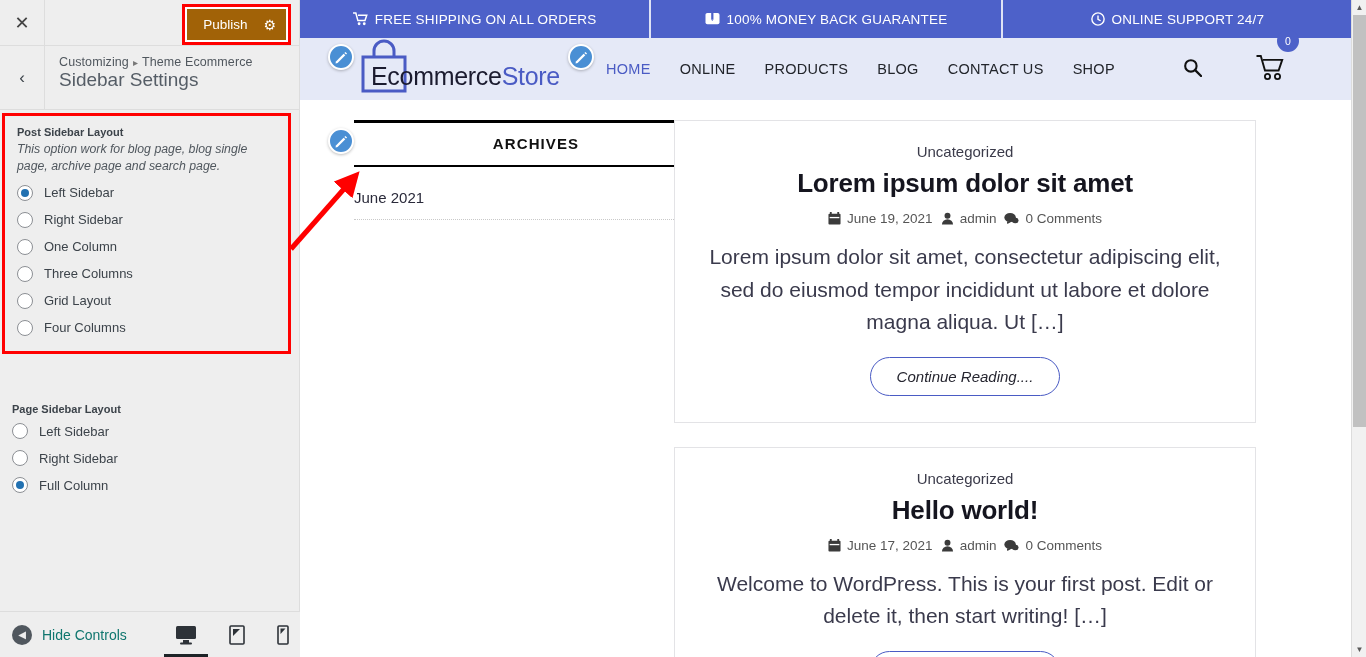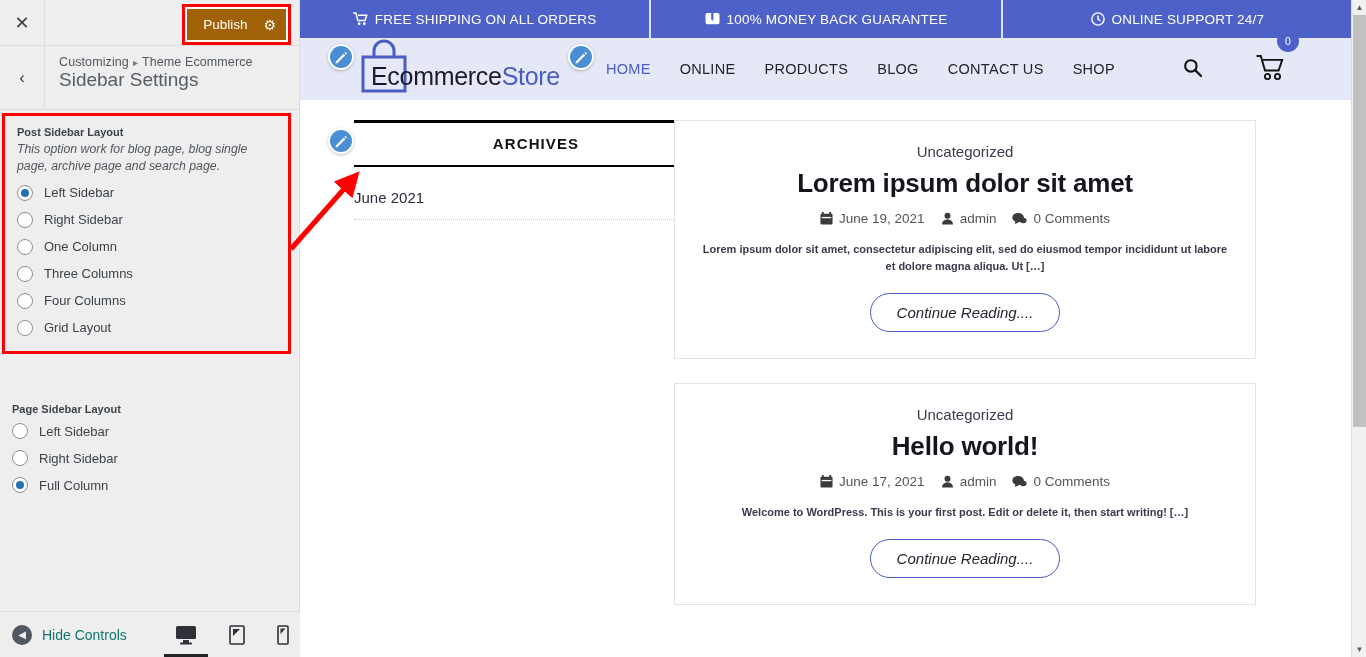--- a/index.html
+++ b/index.html
@@ -216,26 +216,26 @@
     border: 1px solid #e3e3e6;
     background: #fff;
     padding: 22px 26px 26px 26px;
     text-align: center;
     margin-bottom: 24px;
   }
   .post-cat { font-size: 15px; color: #3b3b4a; margin-bottom: 8px; cursor: pointer; }
   .post-title { font-size: 26px; font-weight: 700; color: #15151f; letter-spacing: -0.2px; margin-bottom: 12px; cursor: pointer; }
   .post-meta {
     display: flex; align-items: center; justify-content: center;
-    gap: 16px; font-size: 13.5px; color: #555;
+    gap: 8px; font-size: 13.5px; color: #555;
     margin-bottom: 15px; flex-wrap: wrap;
   }
   .meta-item { display: flex; align-items: center; gap: 6px; }
   .meta-item svg { display: block; }
-  .post-excerpt { font-size: 11px; color: #3a3a4c; line-height: 1.55; margin-bottom: 18px; font-weight: bold; }
+  .post-excerpt { font-size: 21px; color: #3a3a4c; line-height: 1.55; margin-bottom: 18px; }
   .read-more {
     display: inline-block;
     border: 1px solid #4a5bc4; border-radius: 22px;
     padding: 10px 26px;
     font-size: 15px; font-style: italic; color: #25252f;
     cursor: pointer; background: transparent;
     font-family: "Liberation Sans", sans-serif;
   }
 
   
@@ -322,25 +322,25 @@
         <label class="radio-row">
           <span class="rb"></span>
           <span class="radio-label">One Column</span>
         </label>
         <label class="radio-row">
           <span class="rb"></span>
           <span class="radio-label">Three Columns</span>
         </label>
         <label class="radio-row">
           <span class="rb"></span>
+          <span class="radio-label">Grid Layout</span>
+        </label>
+        <label class="radio-row">
+          <span class="rb"></span>
           <span class="radio-label">Four Columns</span>
-        </label>
-        <label class="radio-row">
-          <span class="rb"></span>
-          <span class="radio-label">Grid Layout</span>
         </label>
       </div>
 
       <div class="section-plain">
         <div class="section-title">Page Sidebar Layout</div>
         <label class="radio-row">
           <span class="rb"></span>
           <span class="radio-label">Left Sidebar</span>
         </label>
         <label class="radio-row">

